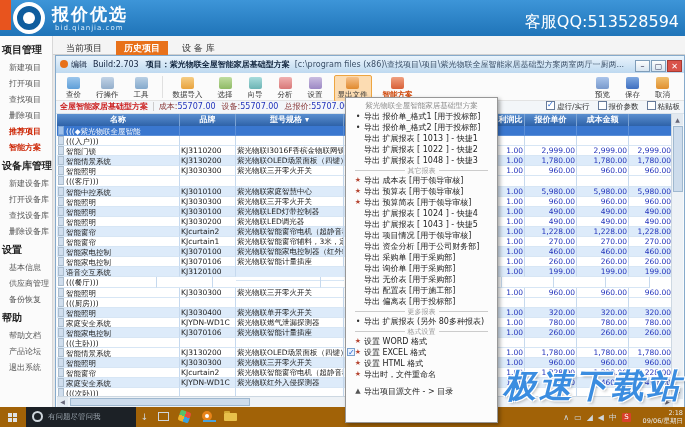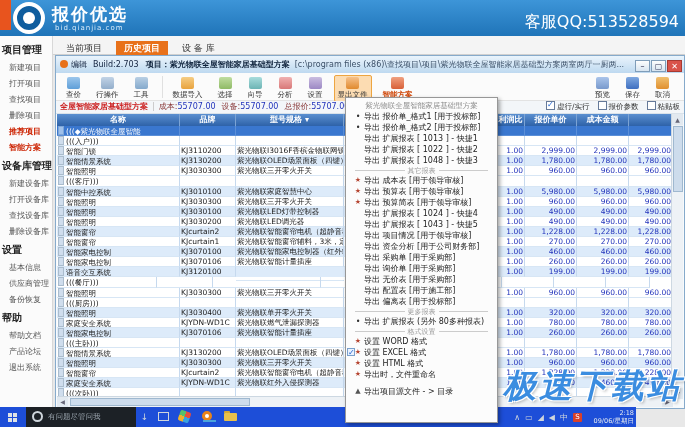--- a/index.html
+++ b/index.html
@@ -98,21 +98,21 @@
   .m-item{position:relative;height:11px;line-height:11px;font-size:8px;color:#222;padding-left:18px;white-space:nowrap;overflow:hidden;cursor:pointer;}
   .m-item .pfx{position:absolute;left:7px;width:10px;text-align:center;}
   .pfx.star{color:#b5432f;font-size:7px;}
   .pfx.bullet{color:#333;font-size:8px;}
   .pfx.tri{color:#555;font-size:7px;}
   .m-item.checked .ckbx{position:absolute;left:1px;top:1px;width:8px;height:8px;background:#eaf2fe;border:1px solid #7aa0cc;box-sizing:border-box;}
   .m-item.checked .ckbx::after{content:"\2713";position:absolute;left:0;top:-2px;font-size:8px;color:#1a5fd0;font-weight:bold;}
   .m-gap{height:6px;}
 
   
-  .taskbar{position:absolute;left:0;top:407px;width:636px;height:20px;background:#1d4ed8;z-index:40;}
+  .taskbar{position:absolute;left:0;top:407px;width:685px;height:20px;background:#a16207;z-index:40;}
   .start{position:absolute;left:0;top:0;width:24px;height:20px;cursor:pointer;}
   .winlogo{position:absolute;left:8px;top:6px;width:4px;height:4px;background:#dfe3e6;box-shadow:5px 0 #dfe3e6,0 5px #dfe3e6,5px 5px #dfe3e6;}
   .cortana{position:absolute;left:26px;top:0;width:110px;height:20px;background:#1c2126;color:#9aa4ad;font-size:7.5px;line-height:20px;padding-left:22px;box-sizing:border-box;white-space:nowrap;overflow:hidden;cursor:text;}
   .cortana-ring{position:absolute;left:6px;top:4px;width:11px;height:11px;border:2px solid #cfd6dc;border-radius:50%;box-sizing:border-box;}
   .tb-ico{position:absolute;top:3px;width:15px;height:14px;cursor:pointer;text-align:center;color:#cfd6dc;font-size:9px;line-height:14px;}
   .tb-download::after{content:"\2193";}
   .tb-taskview{border:1px solid #cfd6dc;width:11px;height:9px;top:5px;box-sizing:border-box;}
   .tb-pinwheel{width:11px;height:11px;top:4px;background:conic-gradient(#e84c3d 0 25%,#3aa3e0 0 50%,#f0b32a 0 75%,#58c06a 0);transform:rotate(20deg);border-radius:2px;}
   .tb-appcircle{width:10px;height:10px;top:4px;border:3px solid #e8841a;border-radius:50%;box-sizing:border-box;background:#fff;}
   .tb-appcircle.active::after{content:"";position:absolute;left:-2px;bottom:-4px;width:13px;height:2px;background:#4aa3dc;}

